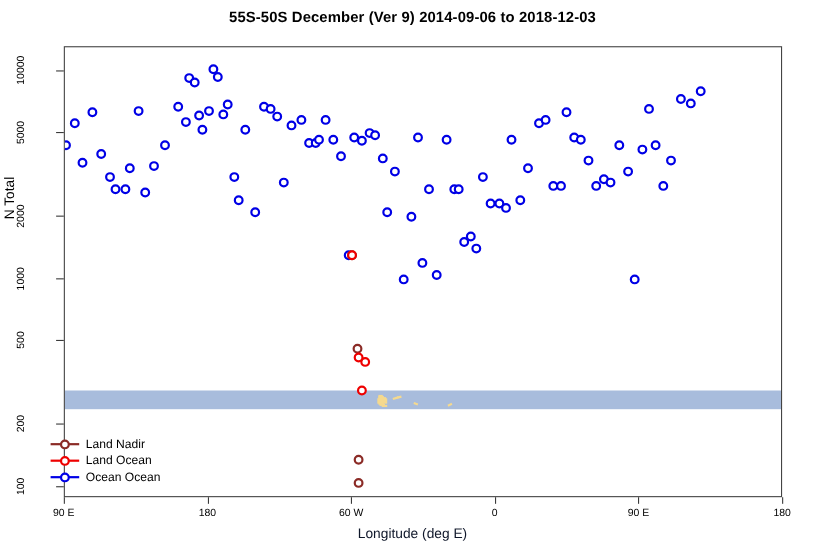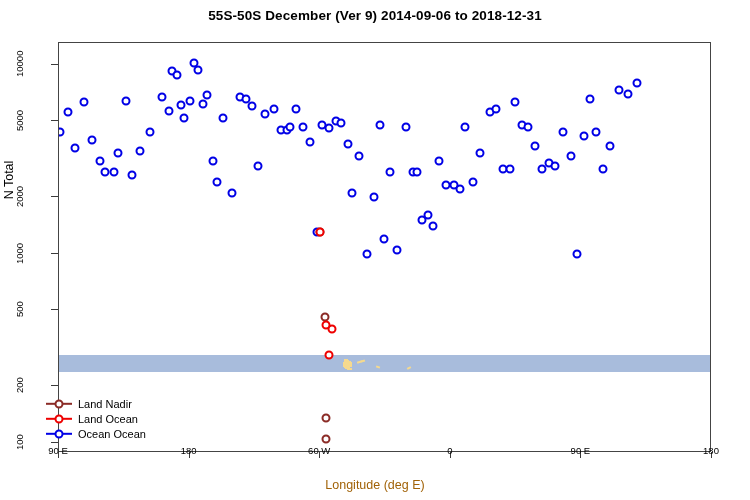--- a/index.html
+++ b/index.html
@@ -81,21 +81,21 @@
   }
   .xtick-mark {
     position: absolute;
     top: 452px;
     width: 1px;
     height: 6px;
     background: #3a3a3a;
   }
   .xtick-text {
     position: absolute;
-    top: 445px;
+    top: 461px;
     font-size: 9.5px;
     color: #000000;
     text-align: center;
     white-space: nowrap;
     transform: translateX(-50%);
   }
   #ylabel {
     position: absolute;
     left: 2px;
     top: 50%;
@@ -113,21 +113,21 @@
     width: 16px;
     font-size: 12.5px;
   }
   #xlabel {
     position: absolute;
     left: 0;
     top: 478px;
     width: 750px;
     text-align: center;
     font-size: 12.5px;
-    color: #a16207;
+    color: #0f172a;
   }
   #legend {
     position: absolute;
     left: 46px;
     top: 396px;
     font-size: 11px;
     color: #000000;
   }
   .legend-row {
     display: flex;
@@ -162,21 +162,21 @@
     background: #ffffff;
     transform: translate(-50%, -50%);
   }
   .legend-label { white-space: nowrap; }
 </style>
 </head>
 <body>
 
 <div id="page">
 
-  <div id="plot-title">55S-50S December (Ver 9)   2014-09-06 to 2018-12-31</div>
+  <div id="plot-title">55S-50S December (Ver 9)   2014-09-06 to 2018-12-03</div>
 
   <div id="ylabel-box">
     <span id="ylabel">N Total</span>
   </div>
 
   <div id="y-axis"></div>
   <div id="x-axis"></div>
 
   <div id="plot-area">
     <div id="map-band" style="top: 312.121px; height: 17.2602px; background: rgb(168, 188, 220);"></div>

